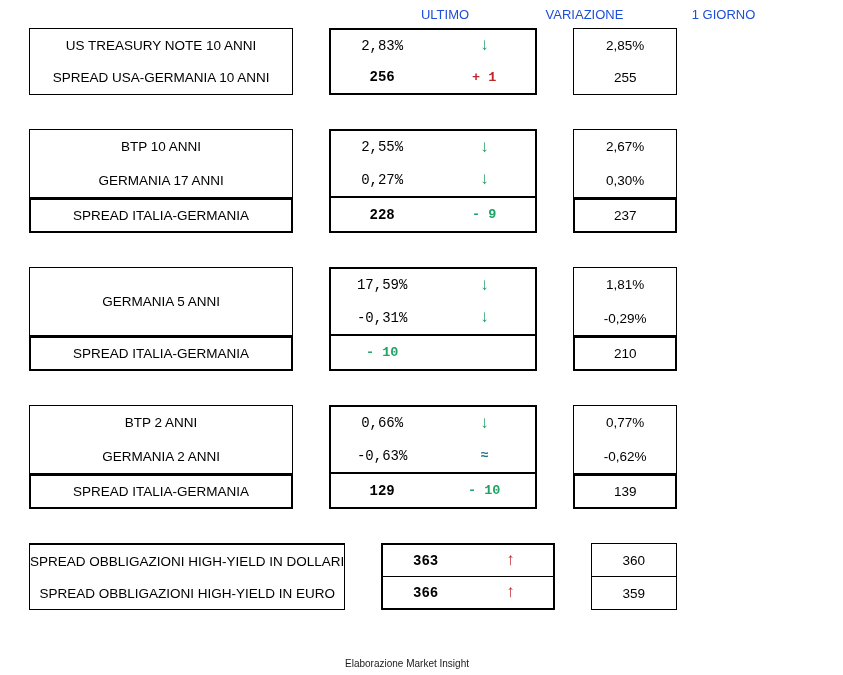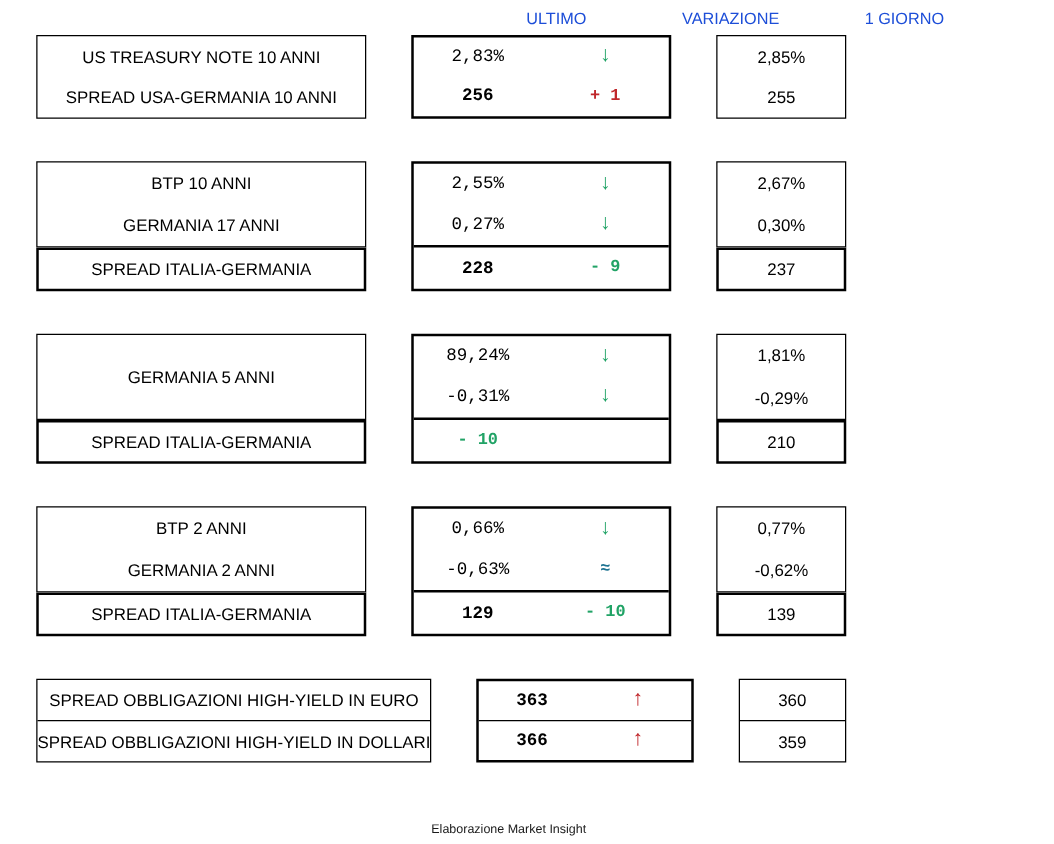--- a/index.html
+++ b/index.html
@@ -137,21 +137,21 @@
       <div class="box rbox">
         <div class="row">GERMANIA 5 ANNI</div>
       </div>
       <div class="box thick sbox">
         <div class="row">SPREAD ITALIA-GERMANIA</div>
       </div>
     </div>
     <div class="col w-center">
       <div class="box thick cbox">
         <div class="crow">
-          <div class="half">89,24%</div>
+          <div class="half">17,59%</div>
           <div class="half">
               <span class="arrow" data-trend="down">↓</span>
             </div>
         </div>
         <div class="crow">
           <div class="half">-0,31%</div>
           <div class="half">
               <span class="arrow" data-trend="down">↓</span>
             </div>
         </div>
@@ -212,22 +212,22 @@
       </div>
       <div class="box thick sbox">
         <div class="row">139</div>
       </div>
     </div>
   </div>
 
   <div class="block h2">
     <div class="col w-label">
       <div class="box">
+        <div class="row div1">SPREAD OBBLIGAZIONI HIGH-YIELD IN DOLLARI</div>
         <div class="row">SPREAD OBBLIGAZIONI HIGH-YIELD IN EURO</div>
-        <div class="row div1">SPREAD OBBLIGAZIONI HIGH-YIELD IN DOLLARI</div>
       </div>
     </div>
     <div class="col w-center">
       <div class="box thick">
         <div class="crow">
           <div class="half b">363</div>
           <div class="half">
               <span class="arrow" data-trend="up">↑</span>
             </div>
         </div>

